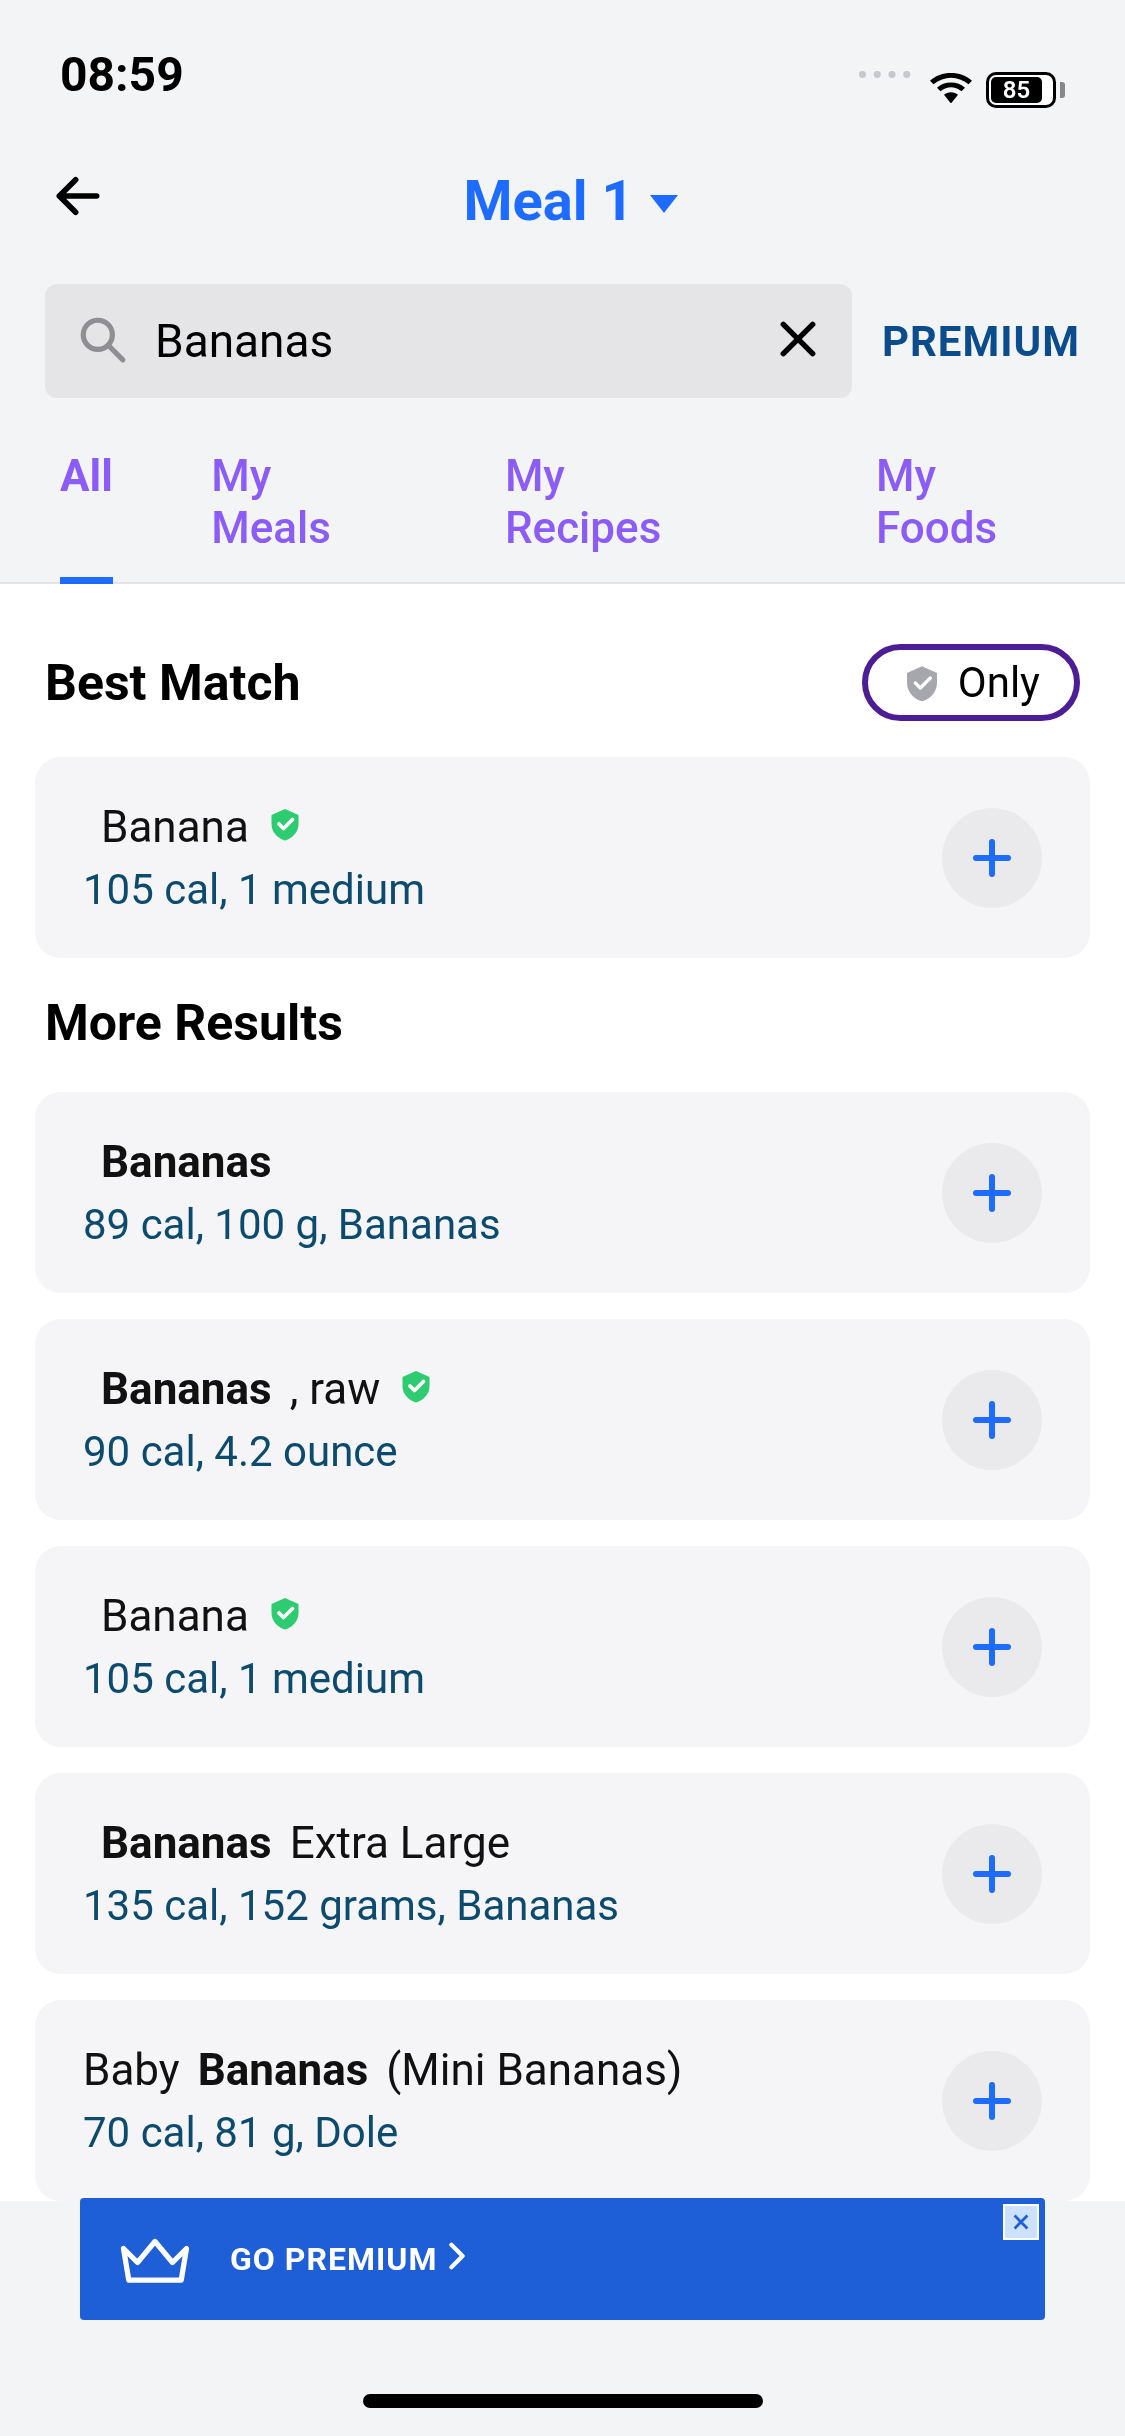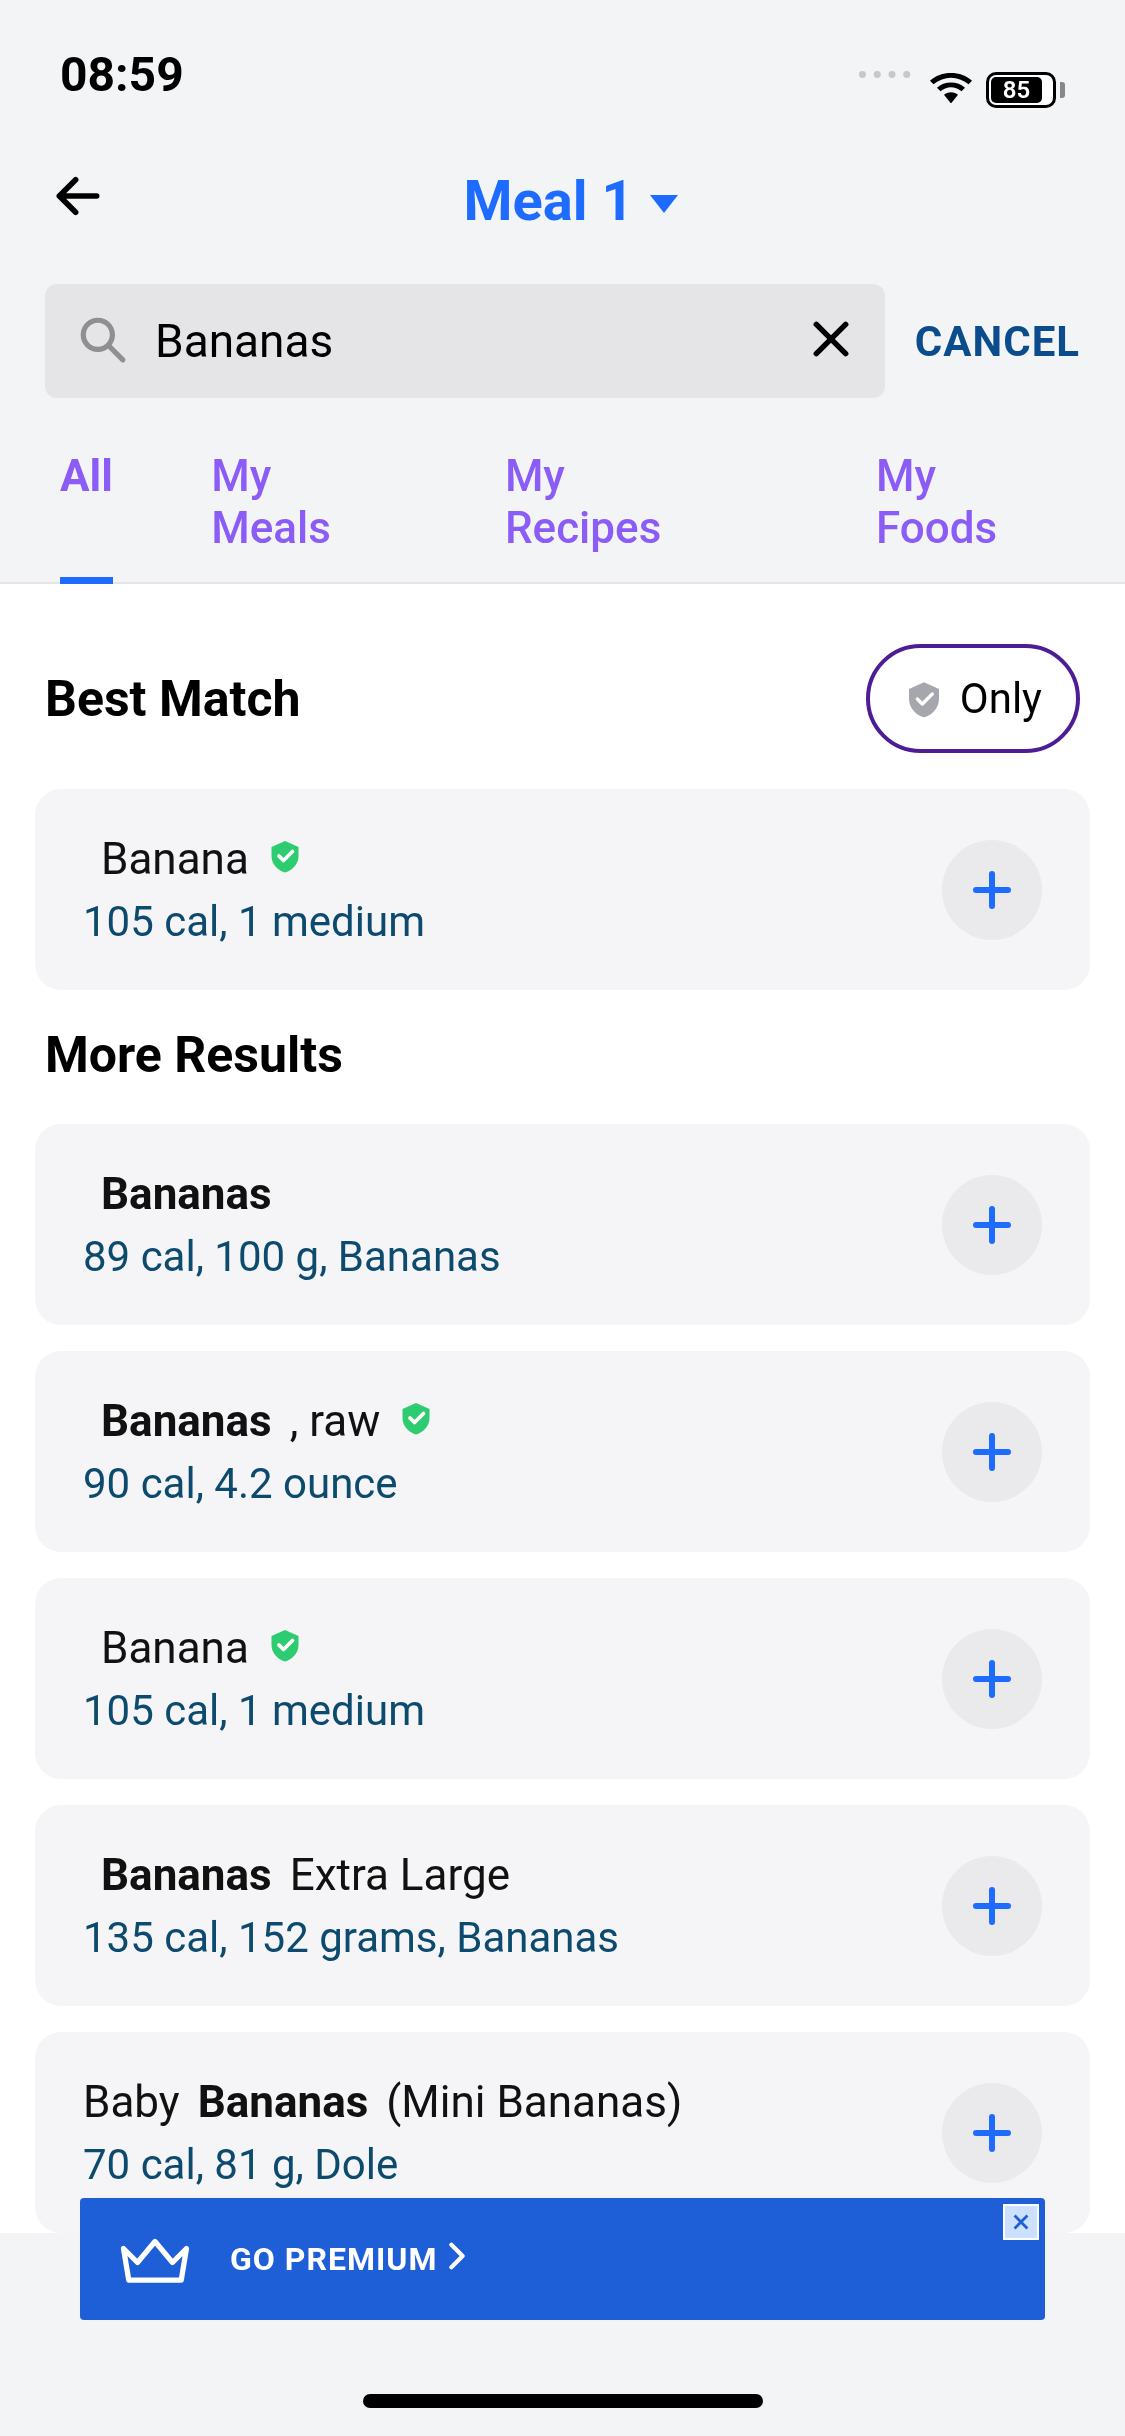--- a/index.html
+++ b/index.html
@@ -31,21 +31,21 @@
   .tab { font-size: 44px; color: #8b5cf6; font-weight: 500; padding: 22px 0 28px 0; position: relative; }
   .tab.active { font-weight: 700; }
   .tab.active::after { content: ""; position: absolute; left: 0; right: 0; bottom: -2px; height: 7px; background: #1e6cff; }
   .tab-spacer-1 { width: 100px; }
   .tab-spacer-2 { width: 108px; }
   .tab-spacer-3 { width: 150px; }
 
   .content { background: #ffffff; padding: 40px 35px 0 35px; }
   .section-header { display: flex; justify-content: space-between; align-items: center; margin: 20px 10px 36px 10px; }
   .section-title { font-size: 50px; font-weight: 700; color: #000; }
-  .only-pill { display: flex; align-items: center; gap: 16px; border: 4px solid #4c1d95; border-radius: 60px; padding: 26px 34px; }
+  .only-pill { display: flex; align-items: center; gap: 16px; border: 6px solid #4c1d95; border-radius: 60px; padding: 8px 34px; }
   .shield-icon { color: #a6a6ad; }
   .shield-icon svg { width: 40px; height: 40px; display: block; }
   .only-label { font-size: 42px; color: #000; }
 
   .result-card { background: #f5f5f7; border-radius: 26px; padding: 44px 48px; display: flex; align-items: center; justify-content: space-between; margin-bottom: 26px; }
   .result-info { display: flex; flex-direction: column; gap: 12px; }
   .result-name { font-size: 44px; color: #111; font-weight: 400; display: flex; align-items: center; gap: 18px; }
   .result-name .bold { font-weight: 700; }
   .verified-badge { width: 36px; height: 36px; }
   .result-sub { font-size: 42px; color: #0c4a6e; }
@@ -104,21 +104,21 @@
           <line x1="15" y1="15" x2="22" y2="22" stroke="#8e8e93" stroke-width="2.5" stroke-linecap="round"></line>
         </svg>
     </span>
     <span class="search-value">Bananas</span>
     <span class="clear-btn">
       <svg viewBox="0 0 24 24">
           <path d="M4 4 L20 20 M20 4 L4 20" stroke="#000" stroke-width="3" stroke-linecap="round"></path>
         </svg>
     </span>
   </div>
-  <div class="cancel-link">CANCEL</div>
+  <div class="cancel-link">PREMIUM</div>
 </div>
 
 <div class="tabs">
   <div class="tab active">All</div>
   <div class="tab-spacer-1"></div>
   <div class="tab">My Meals</div>
   <div class="tab-spacer-2"></div>
   <div class="tab">My Recipes</div>
   <div class="tab-spacer-3"></div>
   <div class="tab">My Foods</div>

